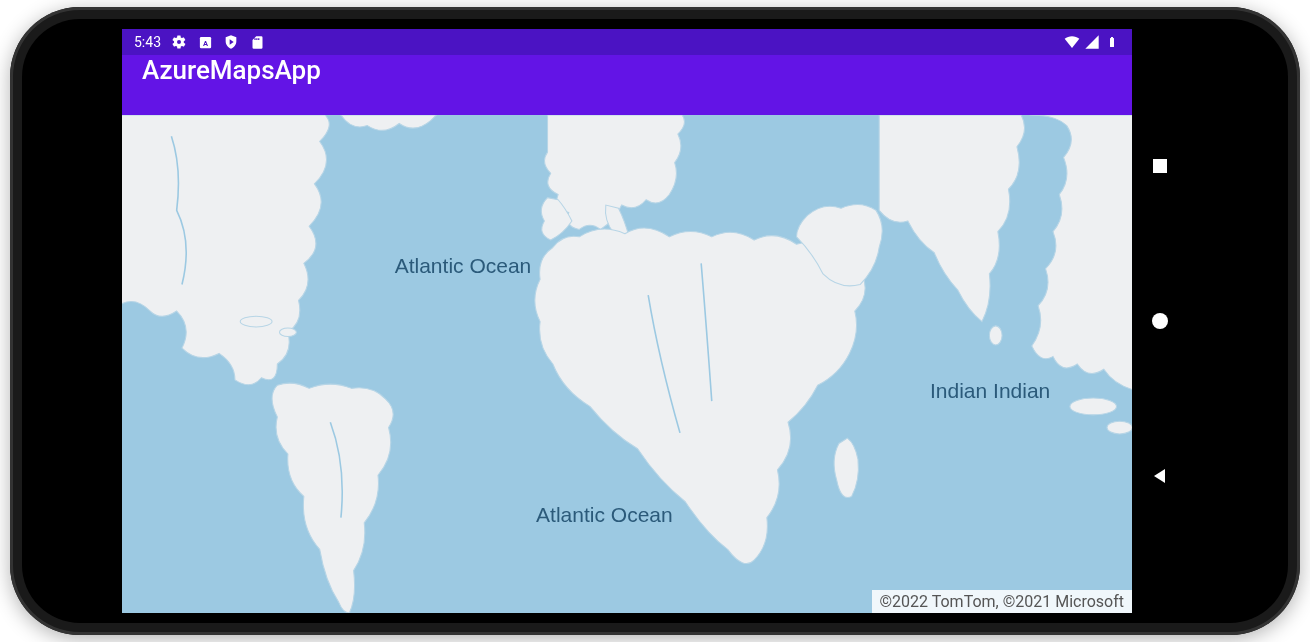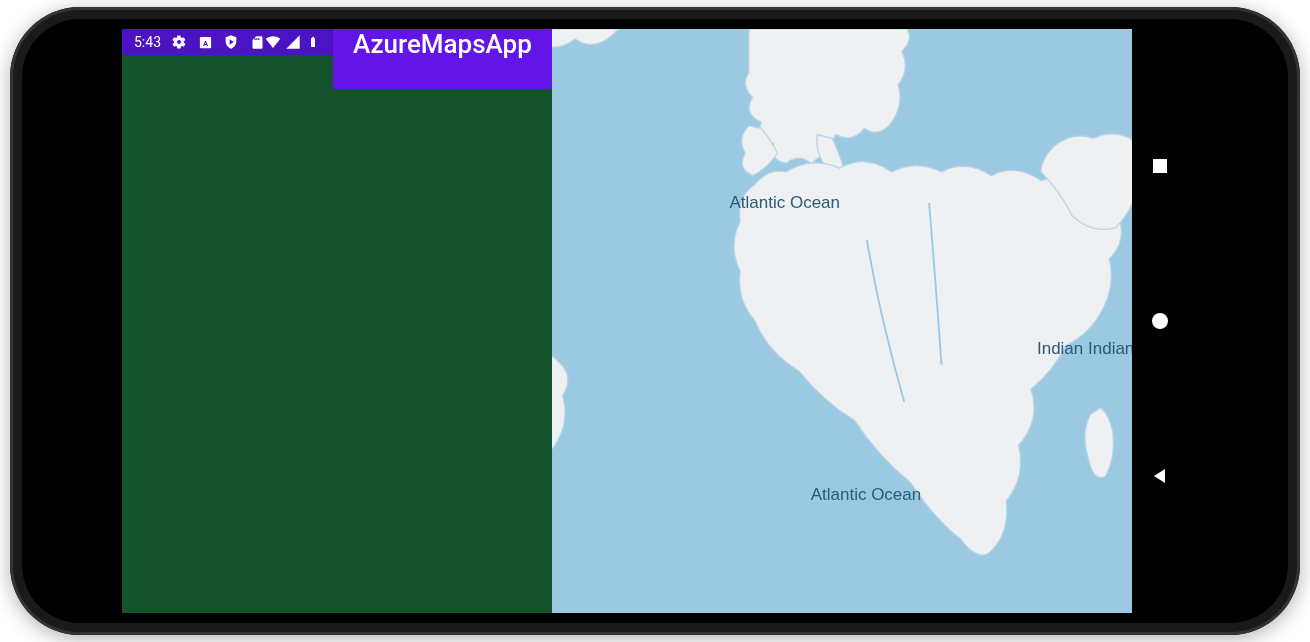--- a/index.html
+++ b/index.html
@@ -54,21 +54,22 @@
   .screen {
     width: 100%;
     height: 100%;
     background: #000;
     display: flex;
     position: relative;
   }
   .app-area {
     flex: 1;
     display: flex;
-    background: #14532d;
+    flex-direction: column;
+    background: #a3a3a3;
     position: relative;
   }
   .status-bar {
     height: 26px;
     background: #4b13c3;
     display: flex;
     align-items: center;
     padding: 0 12px;
     color: #fff;
     font-size: 14px;
@@ -103,24 +104,23 @@
   }
   .map-svg {
     position: absolute;
     top: 0; left: 0;
     width: 100%;
     height: 100%;
   }
   .map-label {
     position: absolute;
     color: #2b5a7a;
-    font-size: 17px;
+    font-size: 21px;
     font-family: "Segoe UI", Arial, sans-serif;
     white-space: nowrap;
-    margin-left: 21px;
   }
   .attribution {
     position: absolute;
     bottom: 0;
     right: 0;
     background: rgba(255,255,255,0.85);
     color: #555;
     font-size: 16px;
     padding: 2px 8px;
   }
@@ -235,20 +235,21 @@
             <path d="M50,20 Q60,50 55,90 Q70,120 60,160" stroke="#9cc9e2" stroke-width="1.5" fill="none"></path>
             <path d="M200,290 Q215,330 210,380" stroke="#9cc9e2" stroke-width="1.5" fill="none"></path>
             <path d="M550,140 Q555,200 560,270" stroke="#9cc9e2" stroke-width="1.5" fill="none"></path>
             <path d="M500,170 Q510,230 530,300" stroke="#9cc9e2" stroke-width="1.5" fill="none"></path>
           </svg>
 
           <div class="map-label" style="left:27%; top:28%;">Atlantic Ocean</div>
           <div class="map-label" style="left:41%; top:78%;">Atlantic Ocean</div>
           <div class="map-label" style="left:80%; top:53%;">Indian Indian</div>
 
+          <div class="attribution">©2022 TomTom, ©2021 Microsoft</div>
         </div>
       </div>
 
       <div class="nav-bar">
         <div class="nav-btn">
           <svg width="18" height="18" viewBox="0 0 18 18">
               <rect x="2" y="2" width="14" height="14" fill="#fff"></rect>
             </svg>
         </div>
         <div class="nav-btn">

